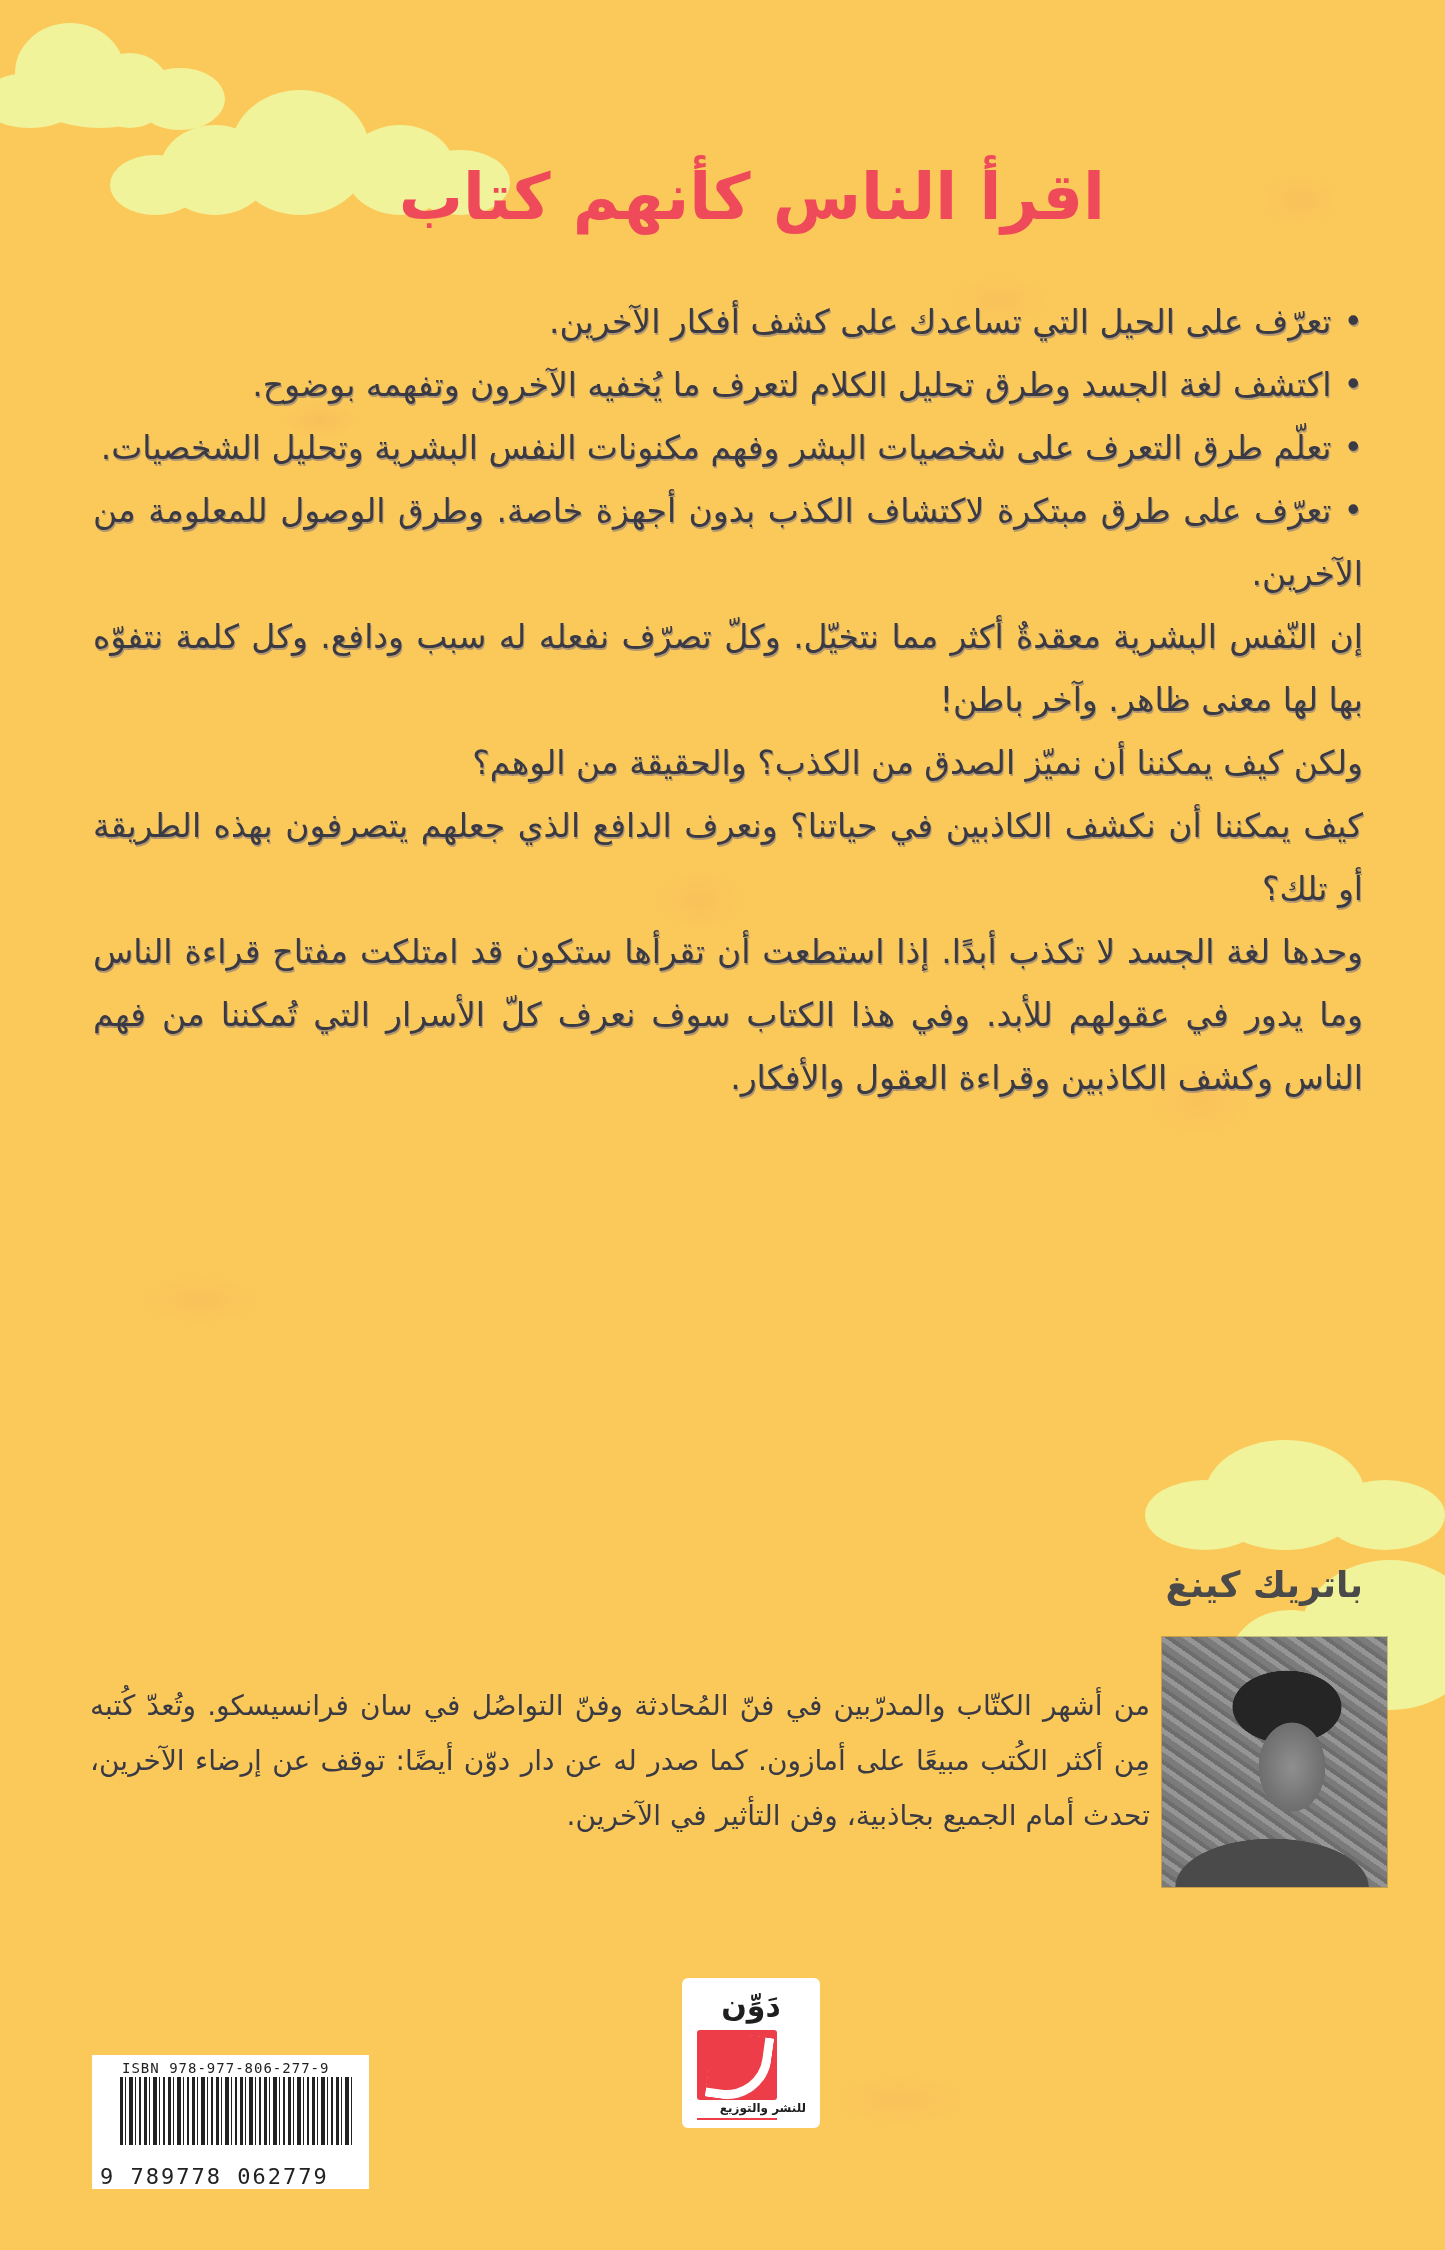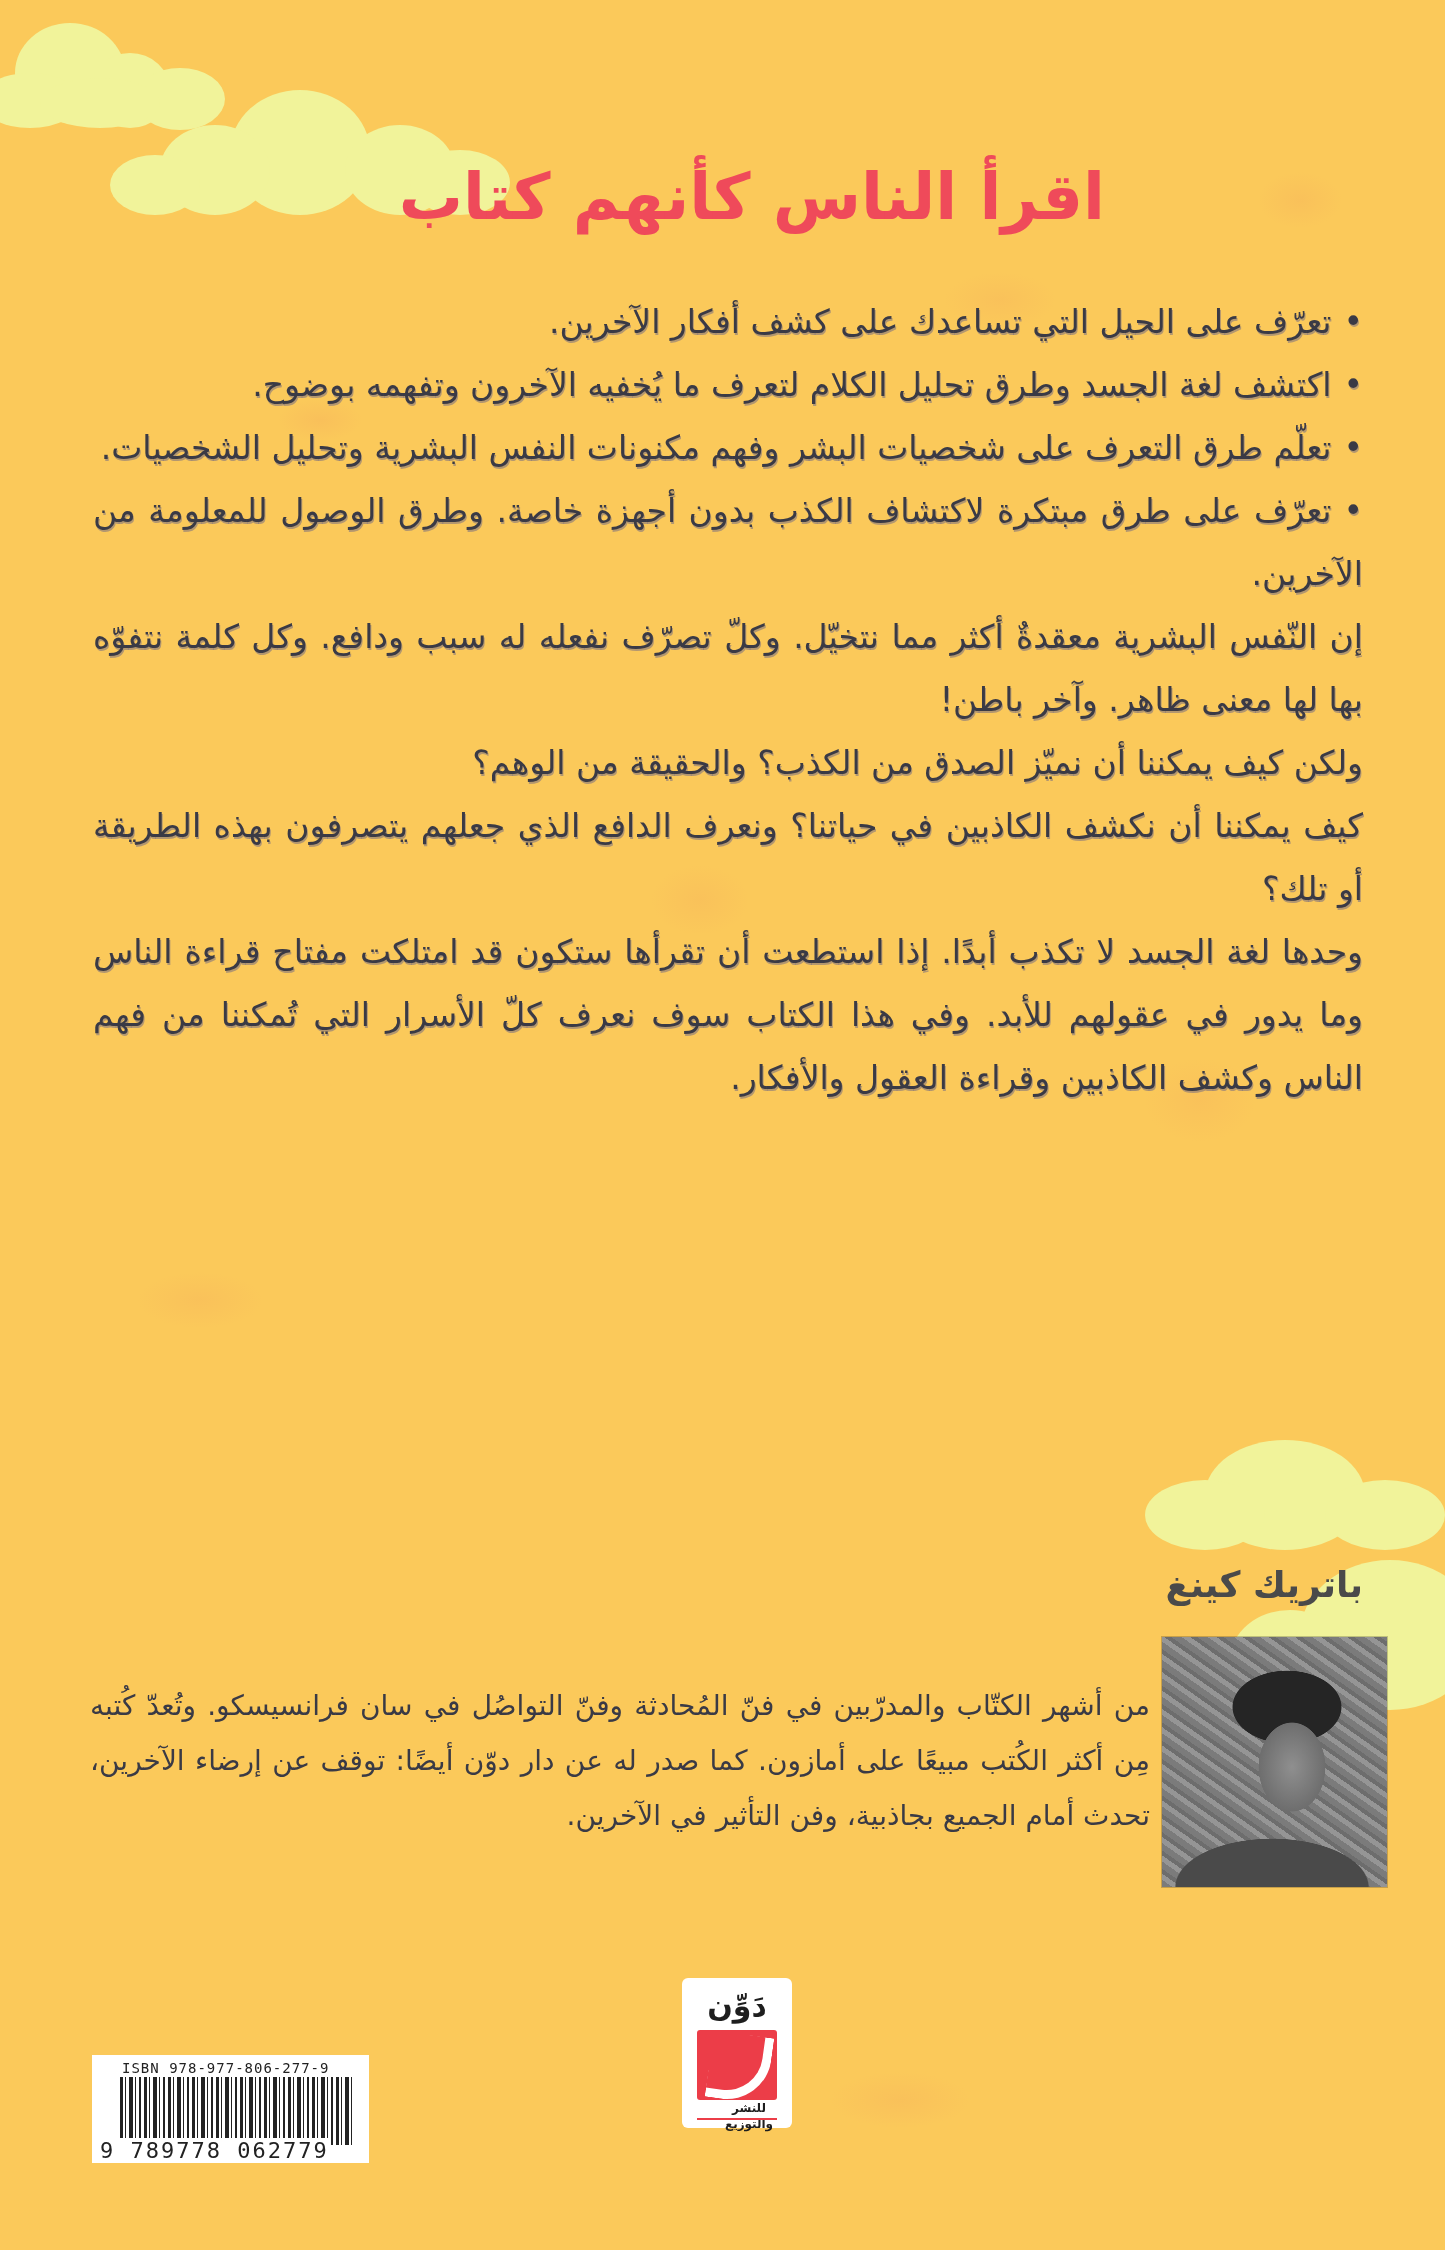--- a/index.html
+++ b/index.html
@@ -107,21 +107,21 @@
       color: #3a3a45;
       font-size: 28px;
       line-height: 55px;
       z-index: 2;
     }
     .barcode-box {
       position: absolute;
       top: 2055px;
       left: 92px;
       width: 277px;
-      height: 108px;
+      height: 134px;
       background: #fff;
       z-index: 2;
       font-family: "DejaVu Sans Mono", monospace;
       color: #222;
     }
     .barcode-isbn {
       position: absolute;
       top: 5px;
       left: 30px;
       font-size: 14px;
@@ -151,20 +151,21 @@
       position: absolute;
       top: 1978px;
       left: 682px;
       width: 110px;
       height: 150px;
       background: #fff;
       border-radius: 6px;
       z-index: 2;
       direction: rtl;
       text-align: center;
+      padding-left: 28px;
     }
     .publisher-name {
       position: absolute;
       top: 8px;
       left: 0; right: 0;
       font-size: 30px;
       font-weight: bold;
       color: #1e1e1e;
       line-height: 40px;
     }

